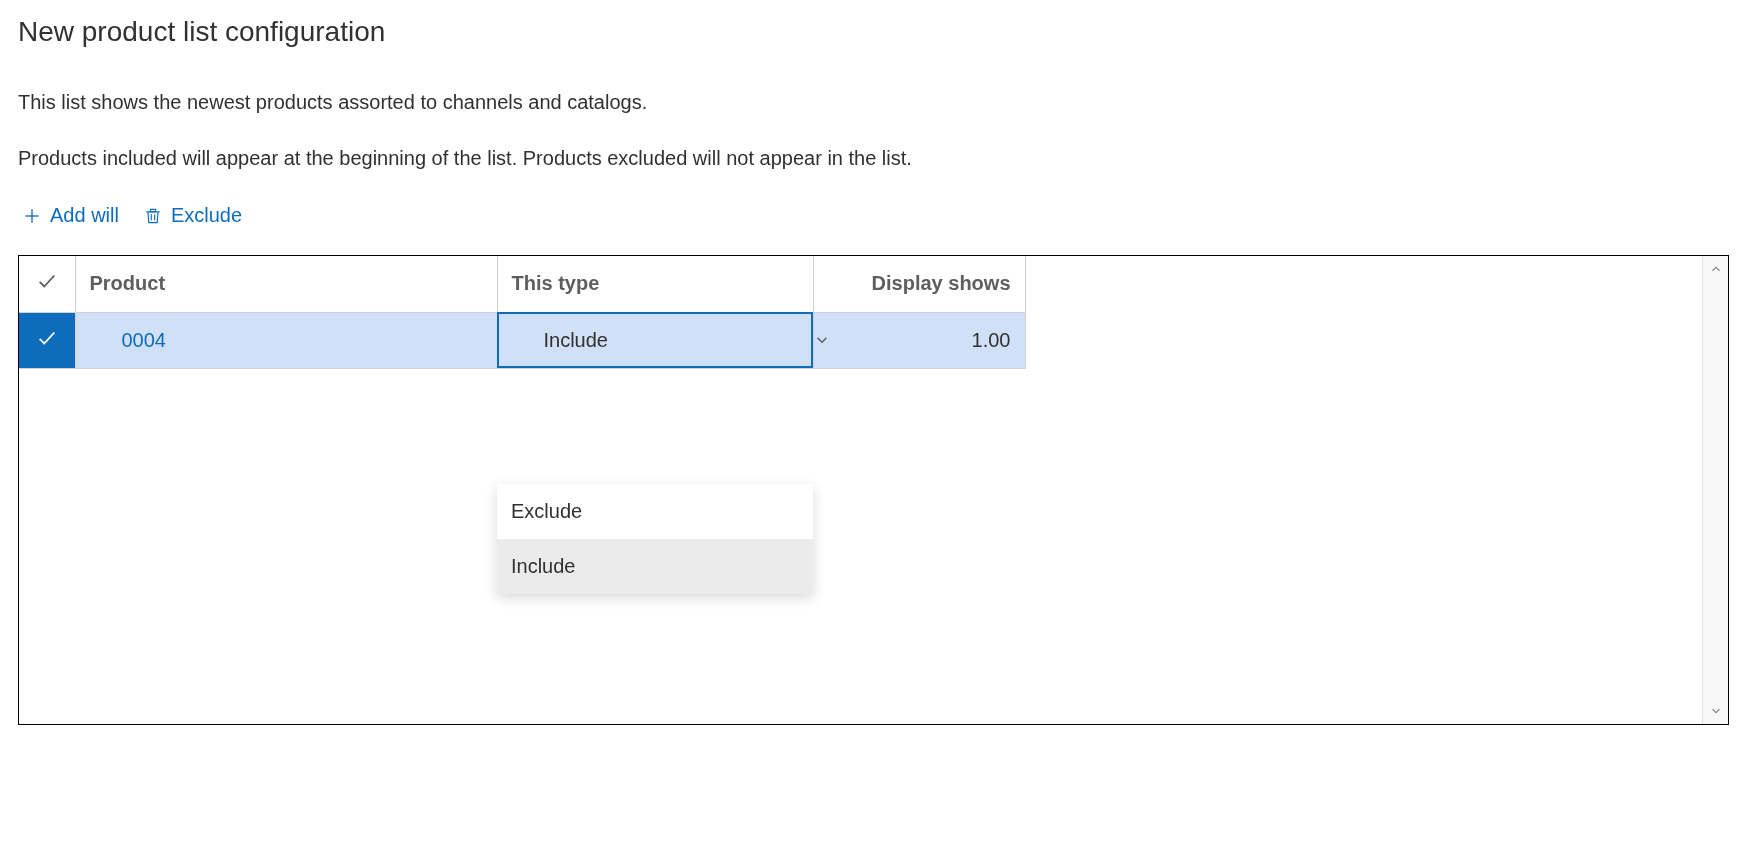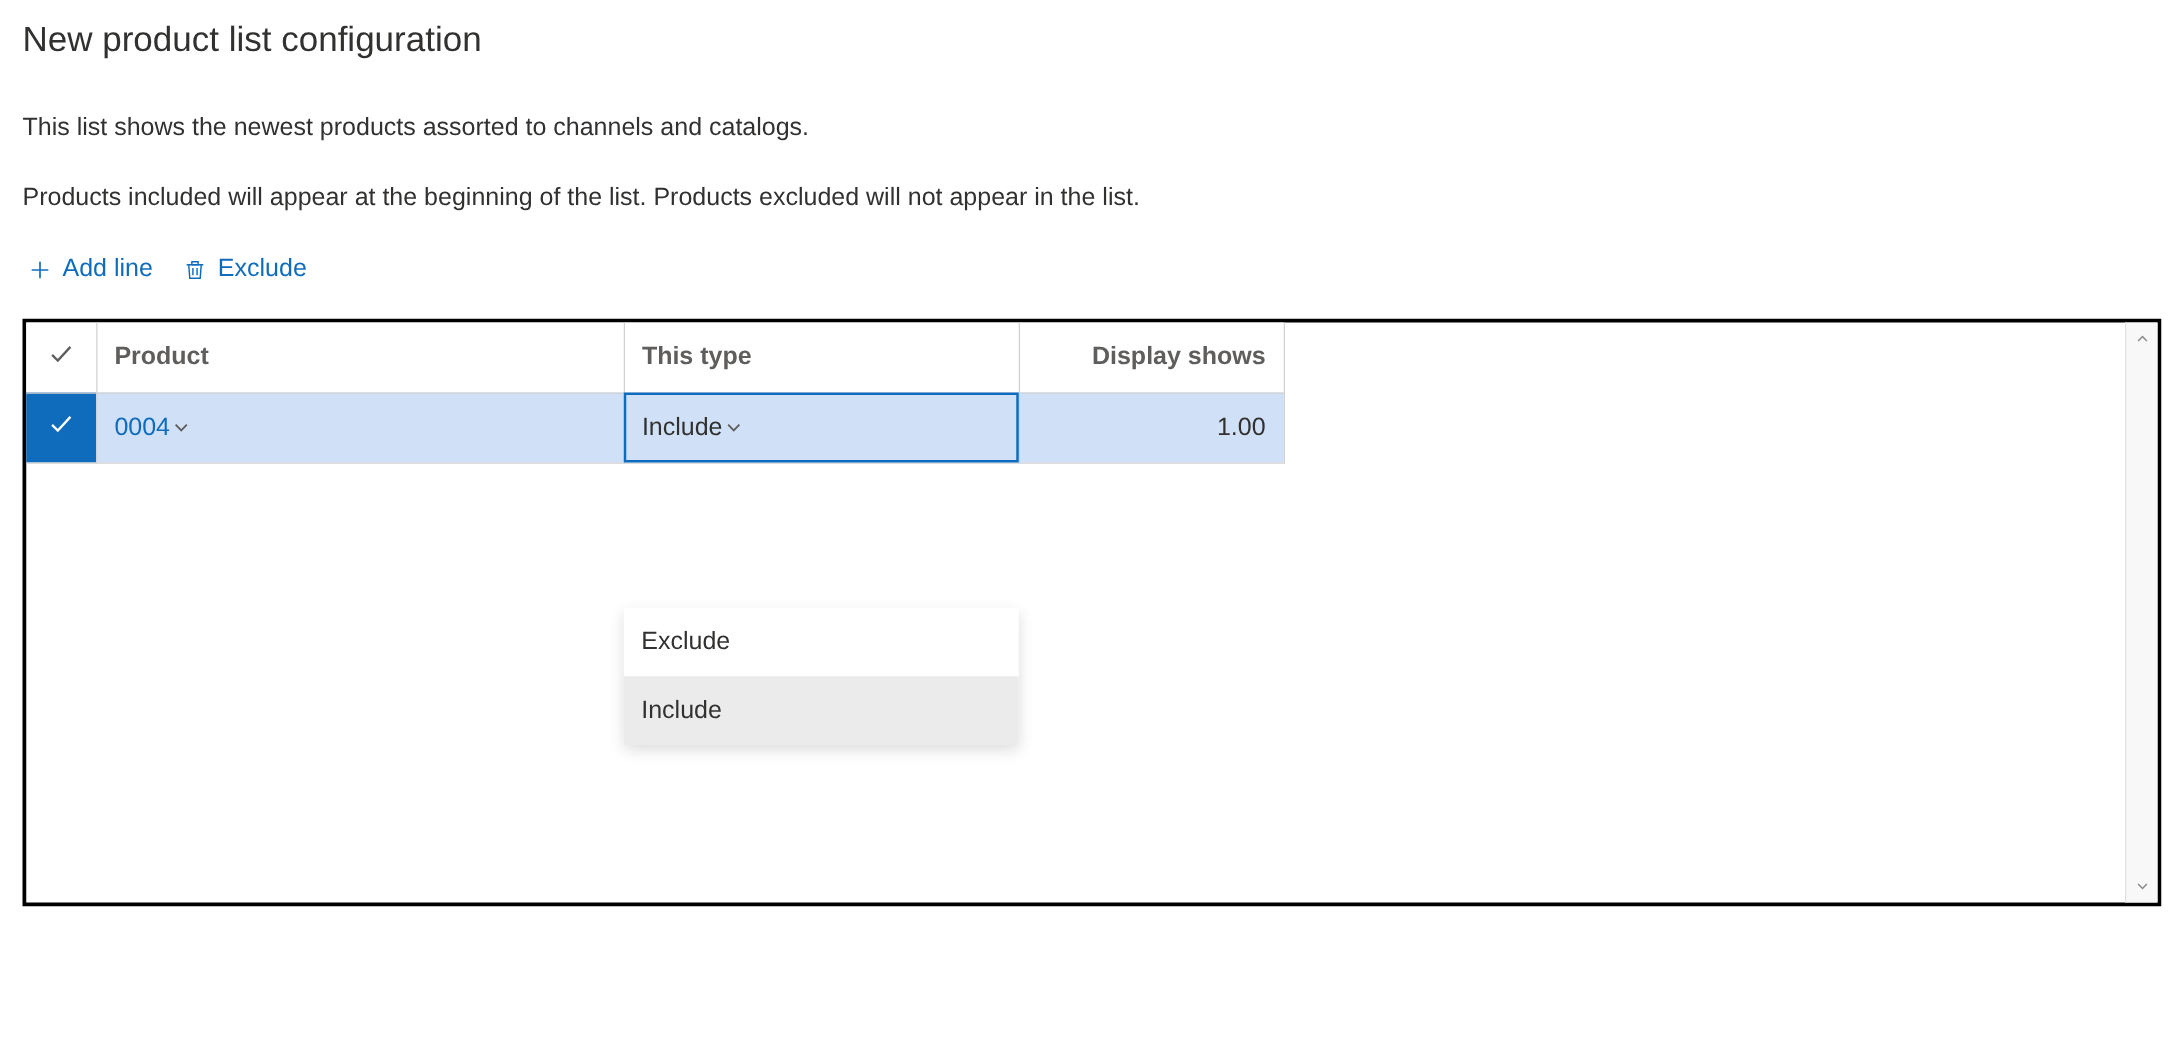--- a/index.html
+++ b/index.html
@@ -38,21 +38,21 @@
       border: none;
       color: #0f6cbd;
       font-size: 20px;
       font-weight: 400;
       cursor: pointer;
       padding: 0;
       font-family: inherit;
     }
     .toolbar-btn svg { width: 20px; height: 20px; }
     .grid-wrap {
-      border: 3px solid #000000;
+      border: 1px solid #000000;
       position: relative;
       height: 470px;
       display: flex;
     }
     .grid-inner {
       flex: 1;
       position: relative;
     }
     table {
       border-collapse: collapse;
@@ -80,23 +80,24 @@
     .col-order { width: 212px; text-align: right; }
     .row-selected td { background: #cfe0f7; }
     .row-selected .col-check { background: #0f6cbd; }
     .row-selected .col-product { color: #0f6cbd; }
     .check-svg { width: 22px; height: 22px; }
     .header-check { color: #605e5c; }
     .row-check-sel { color: #fff; }
     .cell-flex {
       display: flex;
       align-items: center;
-      justify-content: flex-start;
+      justify-content: space-between;
       width: 100%;
       height: 100%;
+      margin-left: 32px;
     }
     .chevron { width: 18px; height: 18px; color: #605e5c; }
     .linetype-active {
       background: #fff;
       outline: 2px solid #0f6cbd;
       outline-offset: -2px;
       position: relative;
     }
     .dropdown {
       position: absolute;
@@ -132,21 +133,21 @@
 
 <p class="description-line">This list shows the newest products assorted to channels and catalogs.</p>
 <p class="description-line">Products included will appear at the beginning of the list. Products excluded will not appear in the list.</p>
 
 <div class="toolbar">
   <button class="toolbar-btn">
     <svg viewBox="0 0 24 24" fill="none" stroke="currentColor" stroke-width="1.6">
         <line x1="12" y1="4" x2="12" y2="20"></line>
         <line x1="4" y1="12" x2="20" y2="12"></line>
       </svg>
-    <span>Add line</span>
+    <span>Add will</span>
   </button>
   <button flass="toolbar-btn" class="toolbar-btn">
     <svg viewBox="0 0 24 24" fill="none" stroke="currentColor" stroke-width="1.4">
         <path d="M4 7h16"></path>
         <path d="M9 4h6v3H9z"></path>
         <path d="M6 7l1 13h10l1-13"></path>
         <line x1="10" y1="10" x2="10" y2="17"></line>
         <line x1="14" y1="10" x2="14" y2="17"></line>
       </svg>
     <span>Exclude</span>

